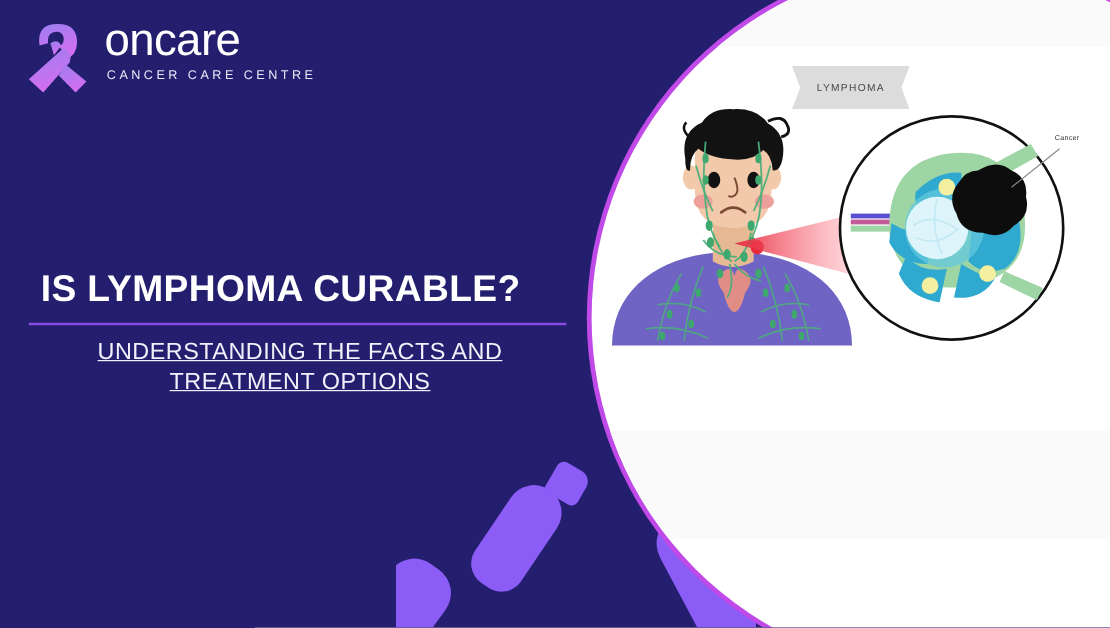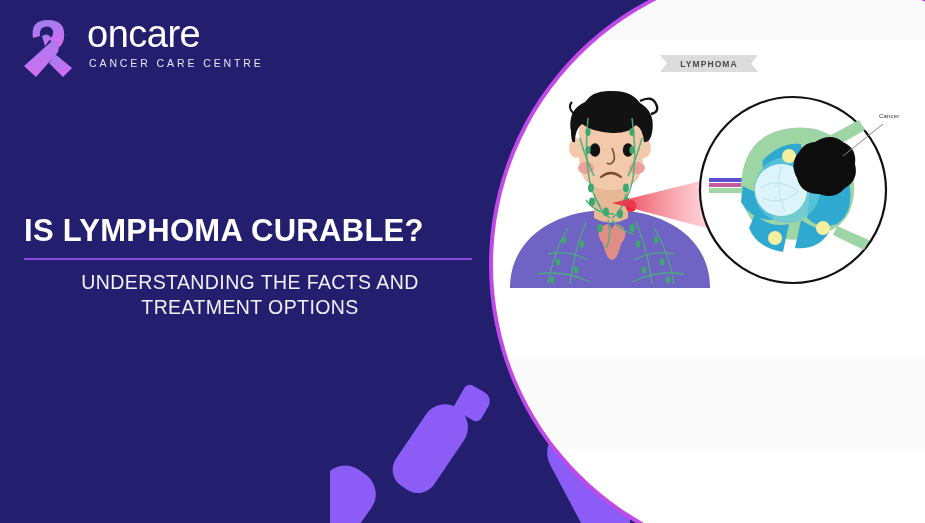--- a/index.html
+++ b/index.html
@@ -48,23 +48,23 @@
   }
   #circle-face{
     position:absolute;left:4px;top:4px;right:4px;bottom:4px;
     border-radius:50%;background:#ffffff;overflow:hidden;
   }
   
   .soft-panel{position:absolute;background:#fafafa;}
 
   
   #lymphoma-banner{
-    position:absolute;left:660px;top:55px;width:98px;height:17px;
+    position:absolute;left:660px;top:55px;width:98px;height:36px;
     background:#dcdcdc;color:#4a4a4a;
-    font-size:8.5px;letter-spacing:1.1px;font-weight:700;
+    font-size:8.5px;letter-spacing:1.1px;font-weight:400;
     display:flex;align-items:center;justify-content:center;
     clip-path:polygon(0 0,100% 0,93% 50%,100% 100%,0 100%,7% 50%);
   }
 
   
   #person{position:absolute;left:508px;top:88px;width:205px;height:202px;}
   #person svg{display:block;width:100%;height:100%;}
 
   
   #beam{position:absolute;left:612px;top:175px;width:115px;height:60px;}
@@ -87,26 +87,26 @@
   }
   #tagline{
     color:#e9e6f7;font-size:10.5px;letter-spacing:2.9px;font-weight:500;
     margin-top:5px;padding-left:2px;
   }
 
   
   #headline{position:absolute;left:24px;top:214px;width:452px;}
   #title{
     color:#ffffff;font-size:31px;font-weight:bold;letter-spacing:.3px;
-    line-height:1.12;margin:0;
+    line-height:1.12;margin:10px;
   }
   #rule{height:2px;background:#8b4ae0;margin:9px 0 10px 0;width:448px;}
   #subtitle{
     color:#f2f0fb;font-size:19.5px;font-weight:500;letter-spacing:.4px;
-    line-height:1.3;margin:0;text-align:center;
+    line-height:1.3;margin:0;text-align:center;text-decoration:underline;
   }
 </style>
 </head>
 <body>
 
 <div id="banner">
 
   <div id="ribbon-deco">
     <div class="band b1"></div>
     <div class="band b2"></div>

